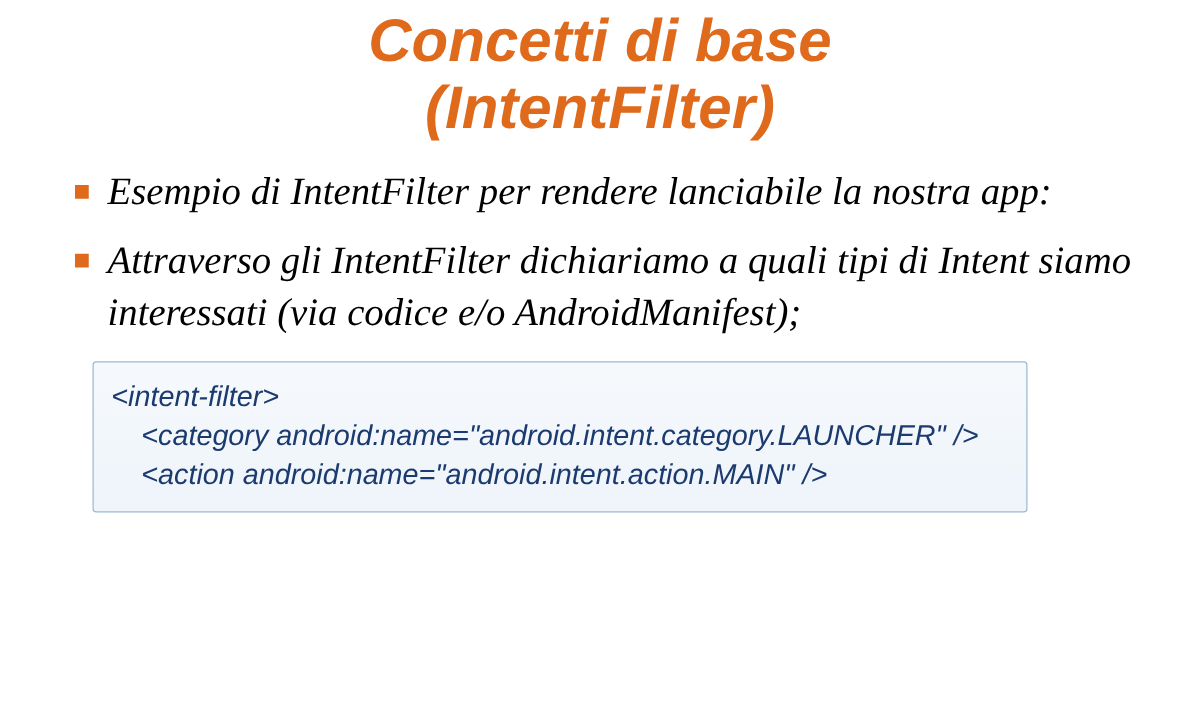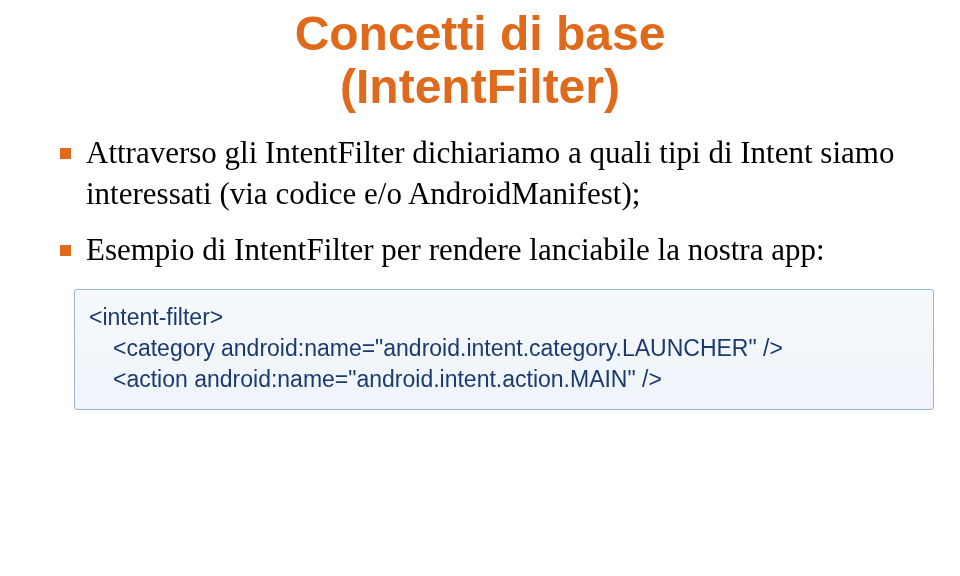--- a/index.html
+++ b/index.html
@@ -10,20 +10,21 @@
     background: #ffffff;
     font-family: Verdana, Geneva, sans-serif;
     overflow: hidden;
   }
   .slide {
     width: 960px;
     height: 576px;
     box-sizing: border-box;
     padding: 8px 50px 30px 50px;
     position: relative;
+    font-style: italic;
   }
   .title {
     text-align: center;
     font-weight: bold;
     font-size: 48px;
     line-height: 1.1;
     margin: 0 0 18px 0;
   }
   ul.main {
     list-style: none;
@@ -44,21 +45,21 @@
     position: absolute;
     left: 10px;
     top: 16px;
     width: 11px;
     height: 11px;
     background: #e06a1b;
   }
   .codebox {
     margin-left: 24px;
     margin-top: 18px;
-    width: 860px;
+    width: 748px;
     box-sizing: border-box;
     border: 1px solid #9bb8d3;
     background: linear-gradient(#f6f9fc, #eef4fa);
     border-radius: 3px;
     padding: 12px 14px 14px 14px;
     font-family: Arial, Helvetica, sans-serif;
     font-size: 23px;
     line-height: 1.35;
     color: #1b3a6f;
   }
@@ -71,24 +72,24 @@
 
 <div class="slide">
 
   <h1 class="title">
     <span style="color:#e06a1b">Concetti di base</span><br>
     <span style="color:#e06a1b">(IntentFilter)</span>
   </h1>
 
   <ul class="main">
     <li>
-      <span>Attraverso gli IntentFilter dichiariamo a quali tipi di Intent siamo interessati (via codice e/o AndroidManifest);</span>
+      <span>Esempio di IntentFilter per rendere lanciabile la nostra app:</span>
     </li>
     <li>
-      <span>Esempio di IntentFilter per rendere lanciabile la nostra app:</span>
+      <span>Attraverso gli IntentFilter dichiariamo a quali tipi di Intent siamo interessati (via codice e/o AndroidManifest);</span>
     </li>
   </ul>
 
   <div class="codebox">
     <div>&lt;intent-filter&gt;</div>
     <div class="l-indent">&lt;category android:name="android.intent.category.LAUNCHER" /&gt;</div>
     <div class="l-indent">&lt;action android:name="android.intent.action.MAIN" /&gt;</div>
   </div>
 
 </div>

